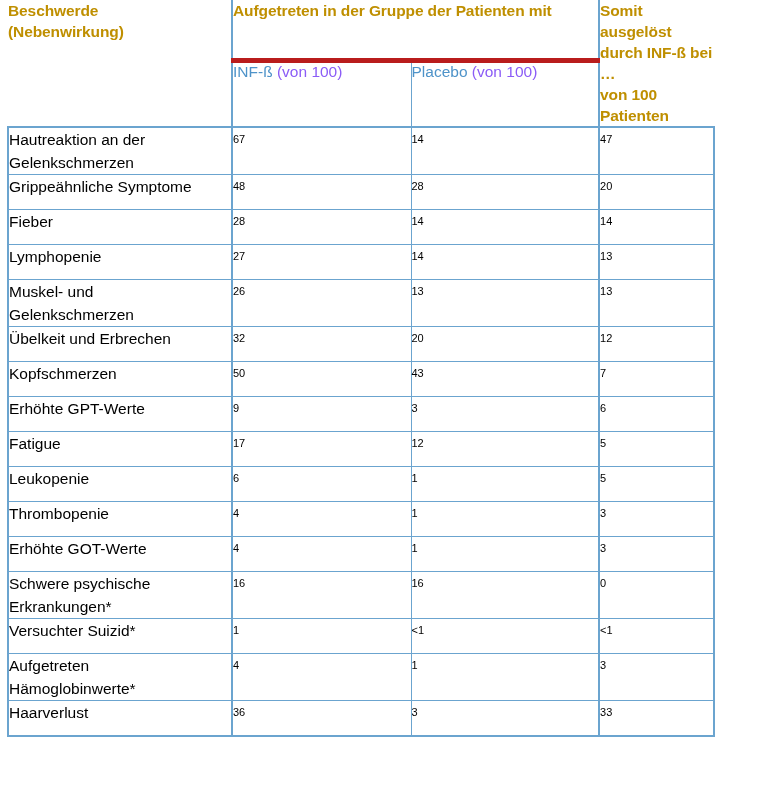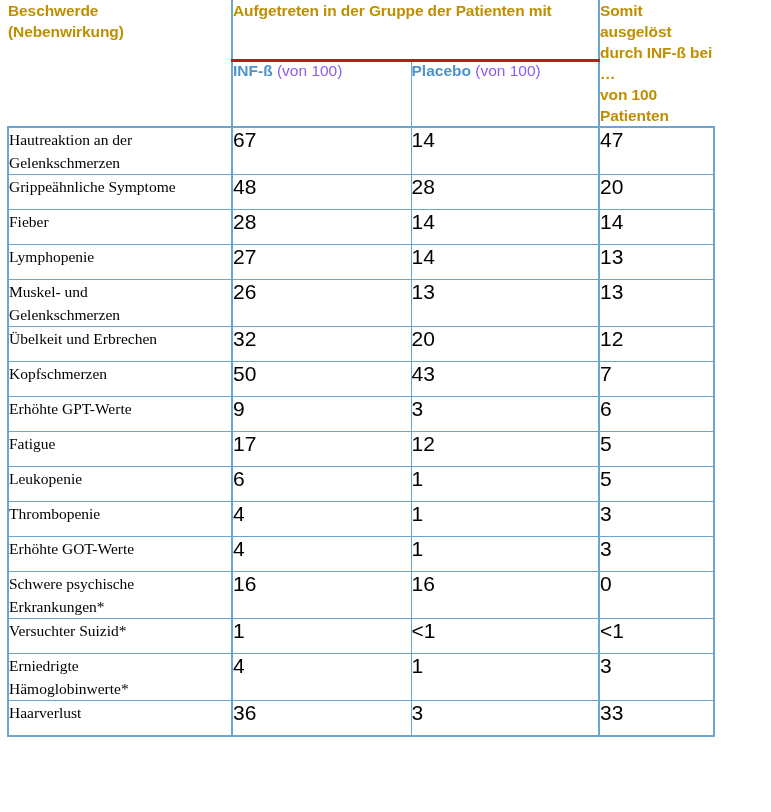--- a/index.html
+++ b/index.html
@@ -49,39 +49,39 @@
   
   .hdr-gold {
     color: #bf8f00;
     font-weight: bold;
     font-size: 15.5px;
     line-height: 21px;
     letter-spacing: -0.1px;
   }
   .hdr-blue {
     color: #4e93c9;
-    font-weight: bold;
+    font-weight: normal;
     font-size: 15.5px;
   }
   .hdr-plain {
     color: #8b5cf6;
     font-weight: normal;
     font-size: 15.5px;
   }
 
   th.h-name {
     height: 96px;
     padding: 7px 6px 0 7px;
     border-right: 2px solid #6ba4cf;
     border-bottom: 2px solid #6ba4cf;
   }
   th.h-group {
     height: 46px;
     padding: 7px 6px 0 8px;
-    border-bottom: 3px solid #b91c1c;
+    border-bottom: 5px solid #b91c1c;
     border-right: 2px solid #6ba4cf;
   }
   th.h-res {
     height: 96px;
     padding: 7px 6px 0 8px;
     border-bottom: 2px solid #6ba4cf;
   }
   th.h-inf {
     height: 50px;
     padding: 7px 6px 0 8px;
@@ -96,27 +96,26 @@
   }
 
   
   td.d-name {
     border-right: 2px solid #6ba4cf;
     border-bottom: 1px solid #6ba4cf;
     border-left: 2px solid #6ba4cf;
     padding: 7px 5px 6px 8px;
     font-size: 15.5px;
     line-height: 23px;
-    font-family: Liberation Serif, serif;
   }
   td.d-num {
     border-bottom: 1px solid #6ba4cf;
     border-right: 1px solid #6ba4cf;
     padding: 7px 0 6px 0;
-    font-size: 21px;
+    font-size: 11px;
     line-height: 23px;
     text-align: center;
   }
   td.d-num.sep-strong {
     border-right: 2px solid #6ba4cf;
   }
   td.d-num.last {
     border-right: 2px solid #6ba4cf;
   }
   tr.last-row td {
@@ -278,21 +277,21 @@
         <tr class="r1">
           <td class="d-name">
             <span class="nm">Versuchter Suizid*</span>
           </td>
           <td class="d-num">1</td>
           <td class="d-num sep-strong">&lt;1</td>
           <td class="d-num last">&lt;1</td>
         </tr>
         <tr class="r2">
           <td class="d-name">
-            <span class="nm">Erniedrigte</span>
+            <span class="nm">Aufgetreten</span>
             <span class="nm">Hämoglobinwerte*</span>
           </td>
           <td class="d-num">4</td>
           <td class="d-num sep-strong">1</td>
           <td class="d-num last">3</td>
         </tr>
         <tr class="r1 last-row">
           <td class="d-name">
             <span class="nm">Haarverlust</span>
           </td>

